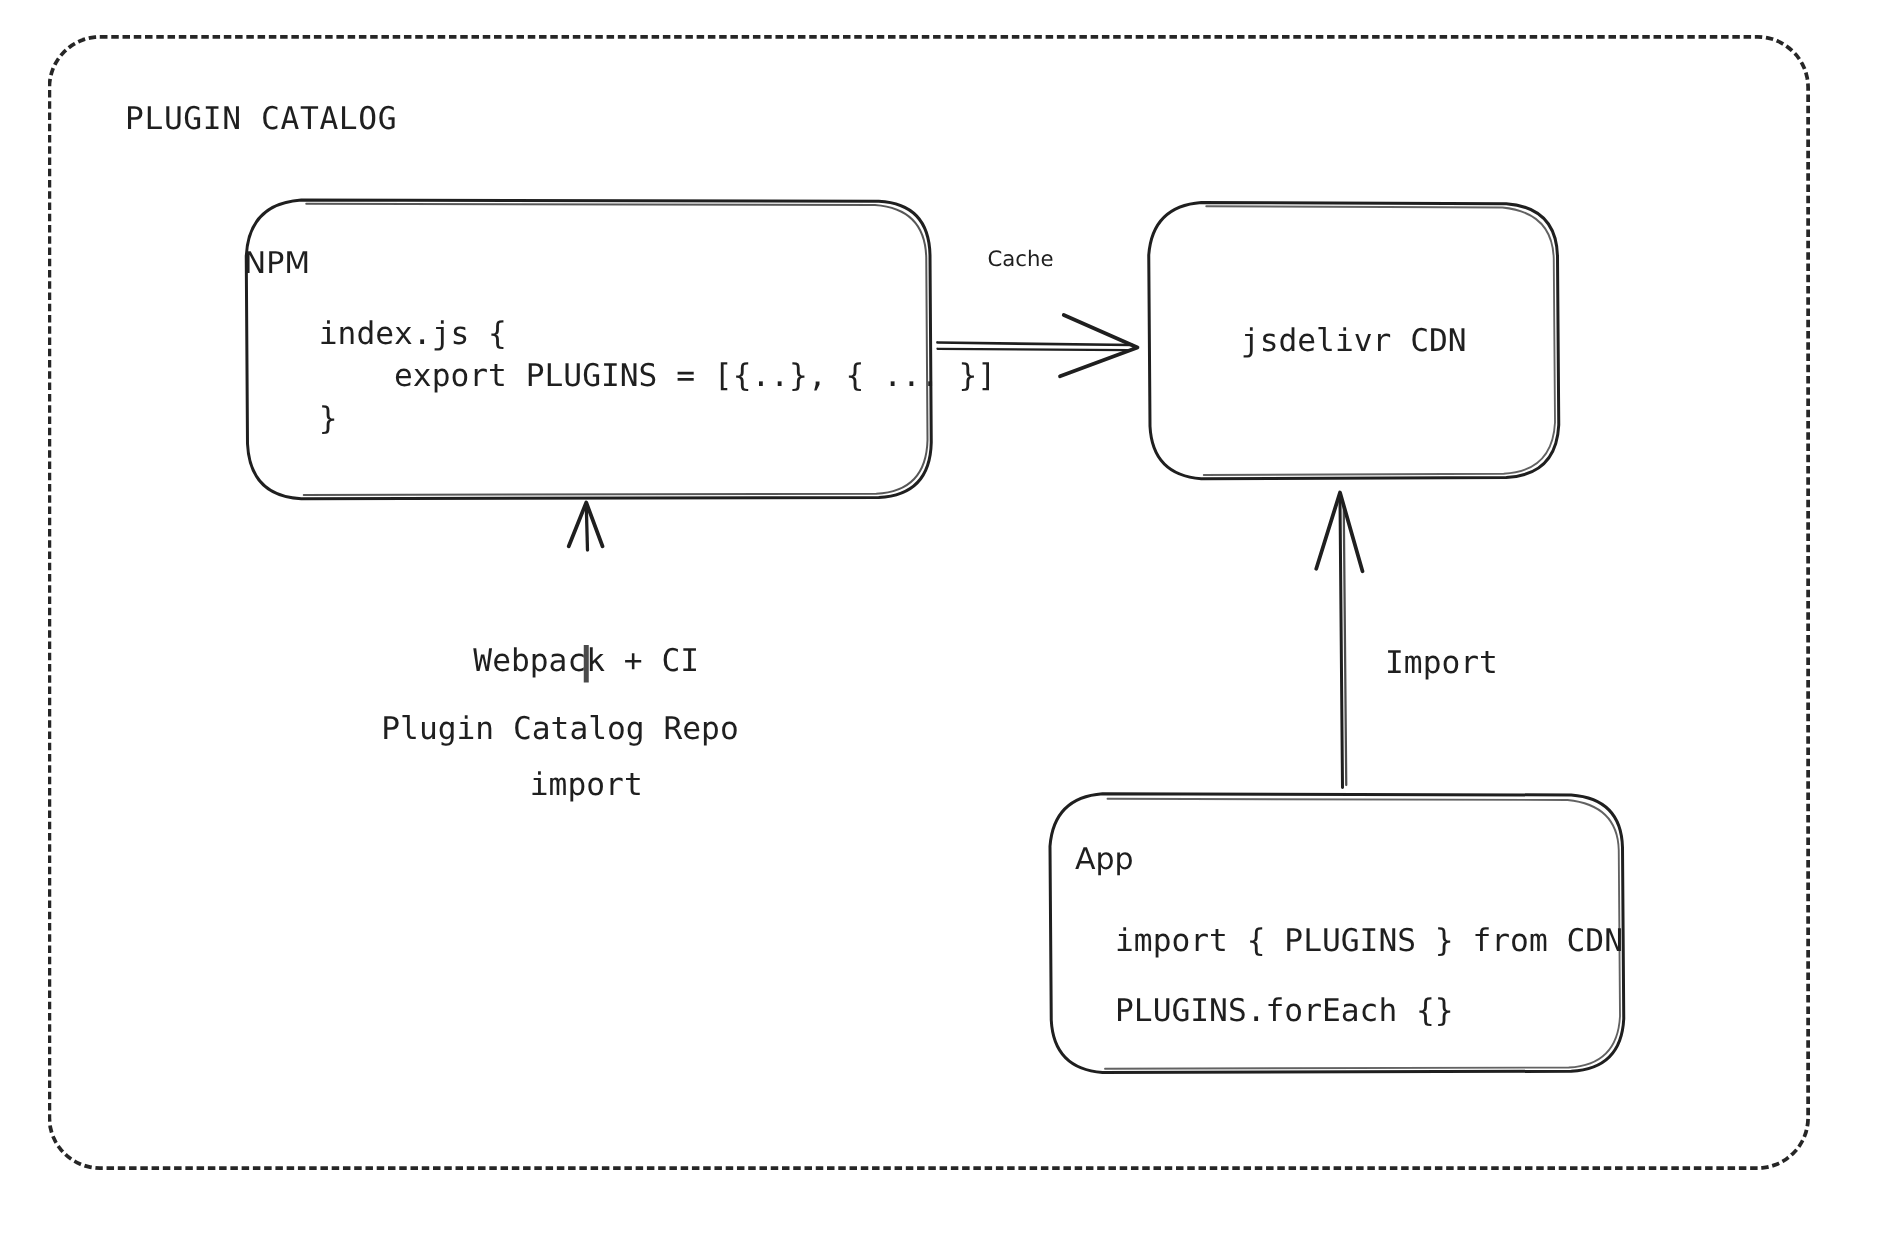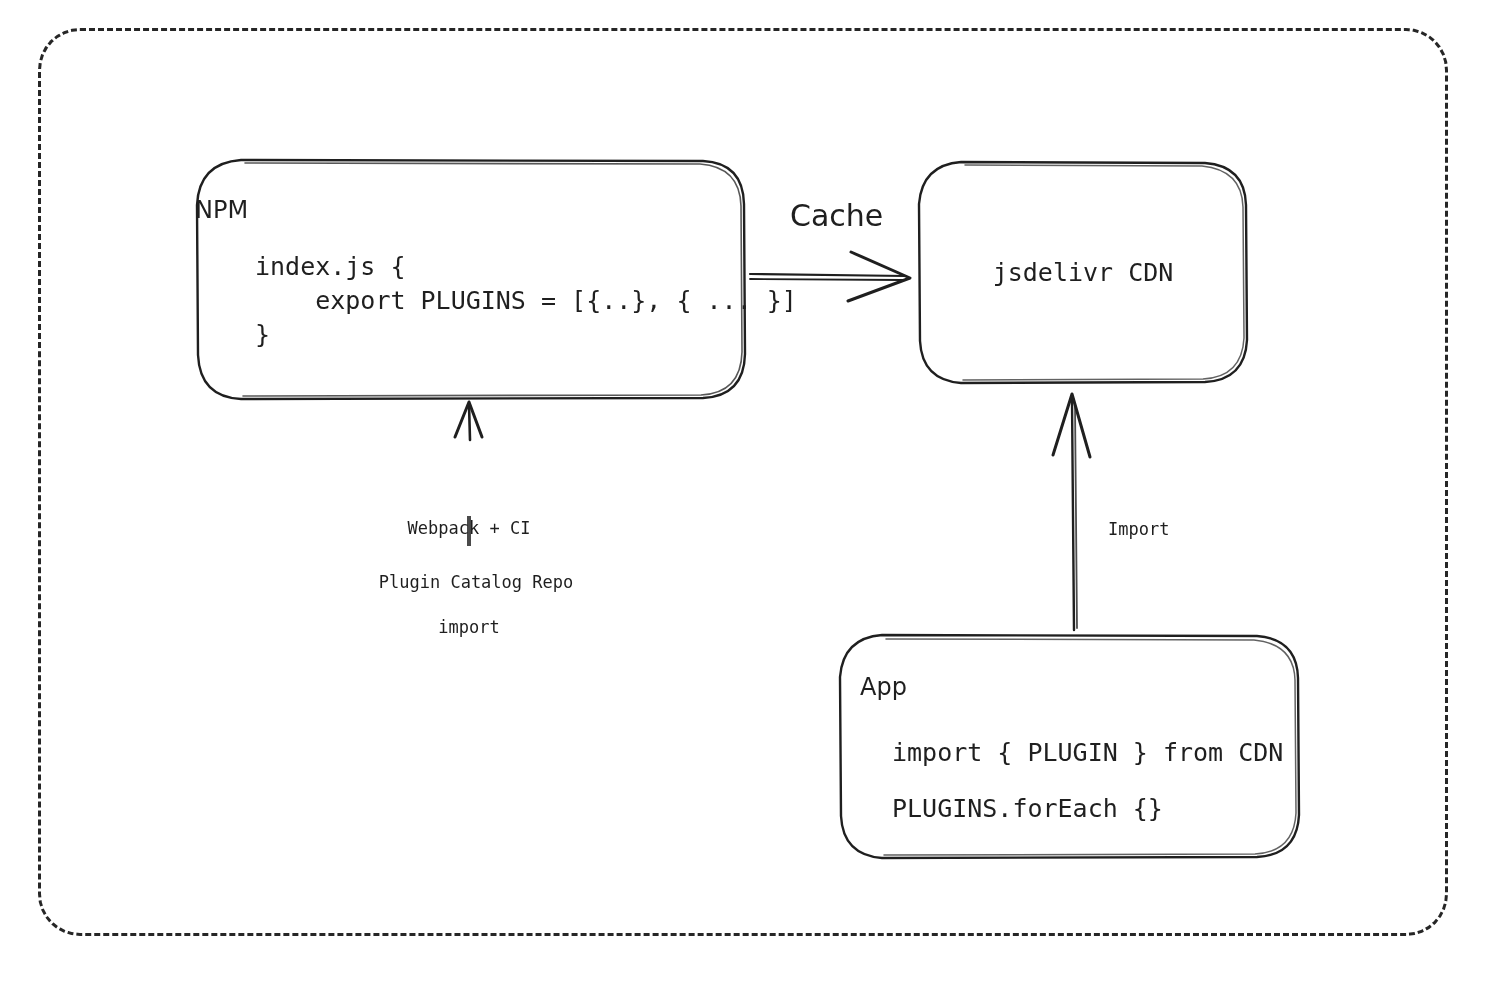--- a/index.html
+++ b/index.html
@@ -110,59 +110,60 @@
   }
   #app-box .app-code {
     position: absolute; top: 92px; left: 22px;
   }
   #app-box .app-code .code-line { line-height: 56px; }
 
   
   .edge-label-sans {
     position: absolute;
     font-family: "DejaVu Sans", sans-serif;
-    font-size: 30px;
+    font-size: 17px;
     color: #1f1f1f;
     white-space: pre;
   }
   .edge-label-mono {
     position: absolute;
     font-family: "DejaVu Sans Mono", monospace;
-    font-size: 17px;
+    font-size: 25px;
     color: #1f1f1f;
     white-space: pre;
     line-height: 33px;
   }
 
   #cache-label { left: 790px; top: 198px; }
   #webpack-label {
     left: 340px; top: 446px; width: 258px;
     text-align: center;
   }
   #repo-caption {
-    left: 256px; top: 566px; width: 440px;
+    left: 228px; top: 566px; width: 440px;
     text-align: center;
   }
   #import-label { left: 1108px; top: 513px; }
 
   
   #connectors {
     position: absolute;
     left: 0; top: 0;
     width: 1506px; height: 1002px;
     pointer-events: none;
   }
 </style>
 </head>
 <body>
 
 <div id="canvas">
 
   <div class="outer-container"></div>
 
+  <div class="catalog-title">PLUGIN CATALOG</div>
 
   <div class="hbox" id="npm-box">
     <svg width="552" height="243" viewBox="0 0 552 243" fill="none">
       <path d="M46 2 L508 3 Q548 5 549 46 L550 196 Q549 238 508 240 L46 241 Q5 239 3 197 L2 47 Q4 5 46 2 Z" stroke="#1f1f1f" stroke-width="2.4" fill="#ffffff" stroke-linecap="round"></path>
       <path d="M50 5 L505 6 Q545 9 546 48 L547 194 Q546 235 506 237 L48 238" stroke="#1f1f1f" stroke-width="1.6" fill="none" stroke-linecap="round" opacity="0.75"></path>
     </svg>
     <div class="content">
       <div class="npm-title box-title-sans">NPM</div>
       <div class="npm-code">
         <div class="code-line">index.js {</div>
@@ -184,21 +185,21 @@
 
 
   <div class="hbox" id="app-box">
     <svg width="463" height="227" viewBox="0 0 463 227" fill="none">
       <path d="M44 2 L419 3 Q459 6 460 45 L461 182 Q459 222 419 224 L44 225 Q5 222 3 183 L2 44 Q5 5 44 2 Z" stroke="#1f1f1f" stroke-width="2.4" fill="#ffffff" stroke-linecap="round"></path>
       <path d="M48 6 L416 7 Q456 11 457 47 L458 180 Q456 219 417 221 L46 222" stroke="#1f1f1f" stroke-width="1.5" fill="none" stroke-linecap="round" opacity="0.7"></path>
     </svg>
     <div class="content">
       <div class="app-title box-title-sans">App</div>
       <div class="app-code">
-        <div class="code-line">import { PLUGIN } from CDN</div>
+        <div class="code-line">import { PLUGINS } from CDN</div>
         <div class="code-line">PLUGINS.forEach {}</div>
       </div>
     </div>
   </div>
 
   <svg id="connectors" viewBox="0 0 1506 1002" fill="none">
 
     <g>
       <path d="M750 274 L906 276" stroke="#1f1f1f" stroke-width="2.2" stroke-linecap="round"></path>
       <path d="M750 279 L903 280" stroke="#1f1f1f" stroke-width="1.8" stroke-linecap="round"></path>

